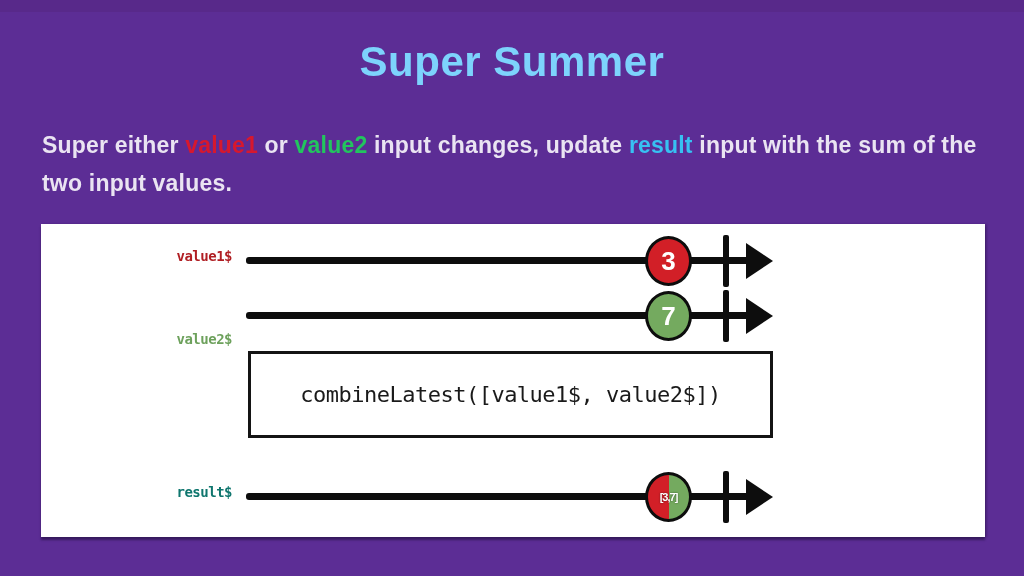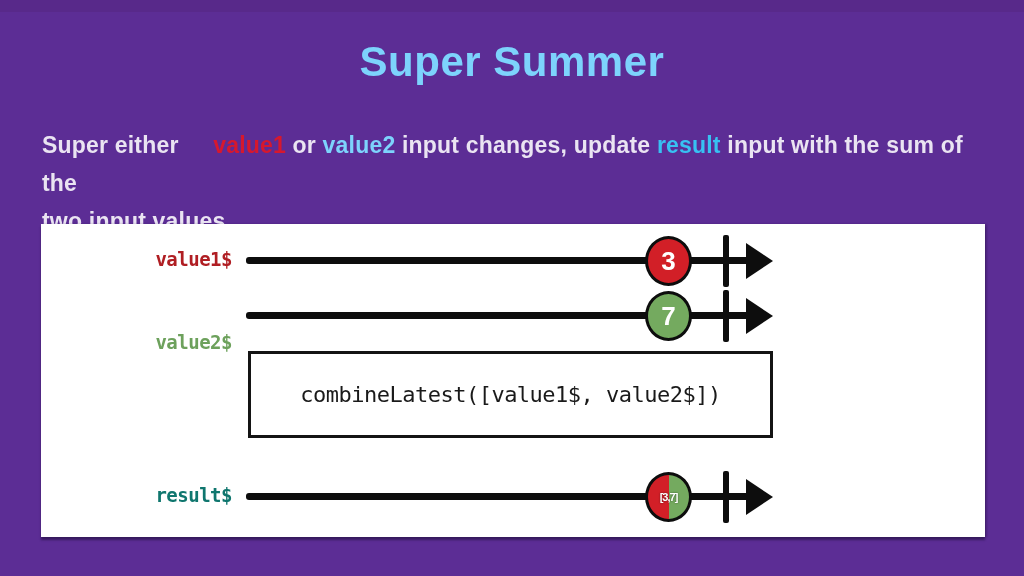--- a/index.html
+++ b/index.html
@@ -34,41 +34,41 @@
     position: absolute;
     left: 42px;
     top: 126px;
     width: 936px;
     font-size: 23px;
     font-weight: bold;
     line-height: 38px;
     color: #eae4f2;
     letter-spacing: 0.2px;
   }
-  .kw-value1 { color: #d6182e; margin-left: 28px; }
-  .kw-value2 { color: #7dd3fc; }
+  .kw-value1 { color: #d6182e; }
+  .kw-value2 { color: #22c55e; }
   .kw-result { color: #37c1f2; }
 
   .panel {
     position: absolute;
     left: 41px;
     top: 224px;
     width: 944px;
     height: 313px;
     background: #ffffff;
     box-shadow: 0 3px 2px rgba(30, 12, 55, 0.55), 2px 0 2px rgba(30, 12, 55, 0.25);
   }
 
   .stream-label {
     position: absolute;
     left: 40px;
     width: 151px;
     text-align: right;
     font-family: "DejaVu Sans Mono", monospace;
-    font-size: 19px;
+    font-size: 14px;
     font-weight: bold;
     letter-spacing: -0.5px;
   }
   .label-value1 { color: #b01e23; }
   .label-value2 { color: #6da15c; margin-top: 28px; }
   .label-result { color: #0f766e; }
 
   .timeline {
     position: absolute;
     left: 205px;

